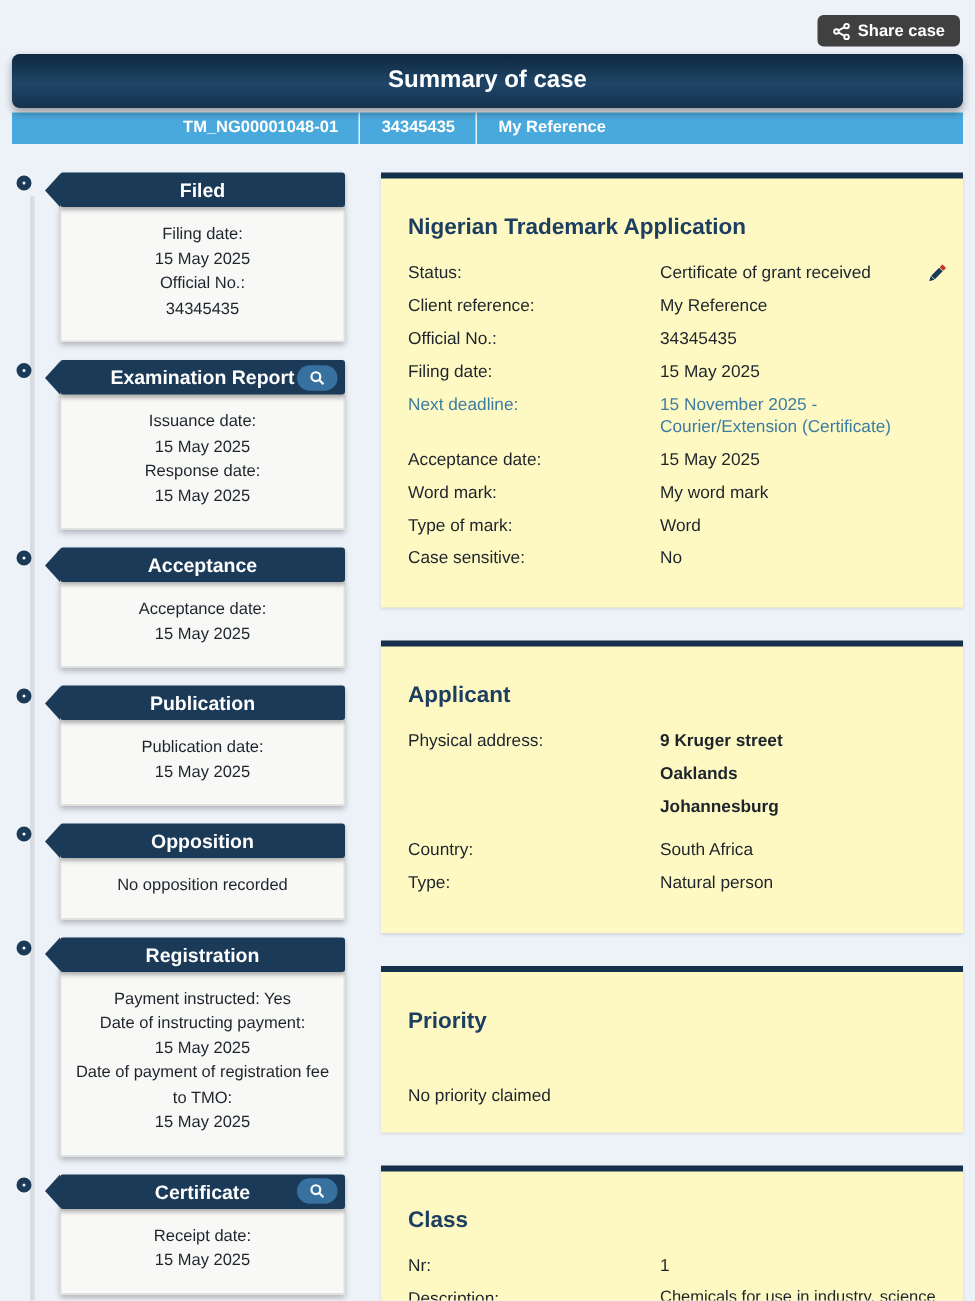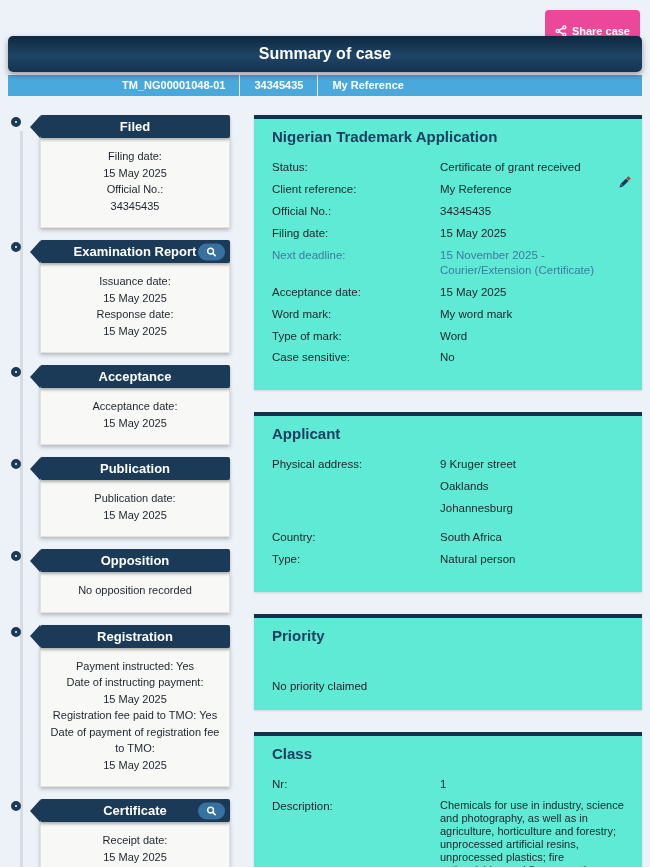--- a/index.html
+++ b/index.html
@@ -7,23 +7,23 @@
   body {
     background:#edf2f9;
     font-family:"Liberation Sans", sans-serif;
     color:#1d242b;
     position:relative;
   }
 
   
   .share-btn {
     position:absolute; top:10px; right:10px;
-    background:#ec4899; color:#fff; border:none; border-radius:4px;
-    height:21px; padding:15px 10px; font-size:11px; font-weight:bold;
-    display:flex; align-items:flex-start; gap:5px; cursor:pointer;
+    background:#404040; color:#fff; border:none; border-radius:4px;
+    height:21px; padding:0 10px; font-size:11px; font-weight:bold;
+    display:flex; align-items:center; gap:5px; cursor:pointer;
     font-family:"Liberation Sans", sans-serif;
   }
   .app-header {
     margin:36px 8px 0;
     height:36px;
     background:linear-gradient(180deg,#0e2840 0%, #1e4567 55%, #16334f 100%);
     border-radius:5px;
     display:flex; align-items:center; justify-content:center;
     color:#fff; font-size:16px; font-weight:bold;
     box-shadow:0 3px 6px rgba(0,0,0,.35);
@@ -70,29 +70,29 @@
   .tl-body {
     background:#f8f8f7; border:1px solid #e2e2df; border-top:none;
     box-shadow:0 2px 4px rgba(0,0,0,.25);
     padding:10px 6px 13px; text-align:center;
     font-size:11px; line-height:16.5px; color:#1d242b;
   }
 
   
   .panels { flex:1; min-width:0; }
   .panel {
-    background:#5eead4; border-top:4px solid #14304c;
-    padding:9px 18px 18px; margin-bottom:22px;
+    background:#fef9c3; border-top:4px solid #14304c;
+    padding:24px 18px 18px; margin-bottom:22px;
     position:relative; box-shadow:0 1px 2px rgba(0,0,0,.12);
   }
   .panel h2 { color:#1c3e60; font-size:15px; margin:0 0 15px; font-weight:bold; }
   .row { display:flex; margin-bottom:7px; font-size:11.5px; line-height:1.25; }
   .row .label { flex:0 0 168px; }
   .row .value { flex:1; line-height:1.3; }
-  .row .value div { margin-bottom:7px; }
+  .row .value div { margin-bottom:7px;font-weight:bold; }
   .row.link { color:#3c7ca3; }
   .row .value.small { font-size:11px; line-height:1.18; }
   .panel-text { font-size:11.5px;margin-top:36px; }
   .edit-btn {
     position:absolute; right:8px; top:54px;
     background:none; border:none; cursor:pointer; padding:2px;
   }
 </style>
 </head>
 <body>
@@ -194,21 +194,20 @@
 
     <section class="tl-item">
       <div class="tl-header">
         <div class="tl-node"></div>
         <span>Registration</span>
       </div>
       <div class="tl-body">
         <div>Payment instructed: Yes</div>
         <div>Date of instructing payment:</div>
         <div>15 May 2025</div>
-        <div>Registration fee paid to TMO: Yes</div>
         <div>Date of payment of registration fee to TMO:</div>
         <div>15 May 2025</div>
       </div>
     </section>
 
     <section class="tl-item">
       <div class="tl-header">
         <div class="tl-node"></div>
         <span>Certificate</span>
         <button class="tl-search">

